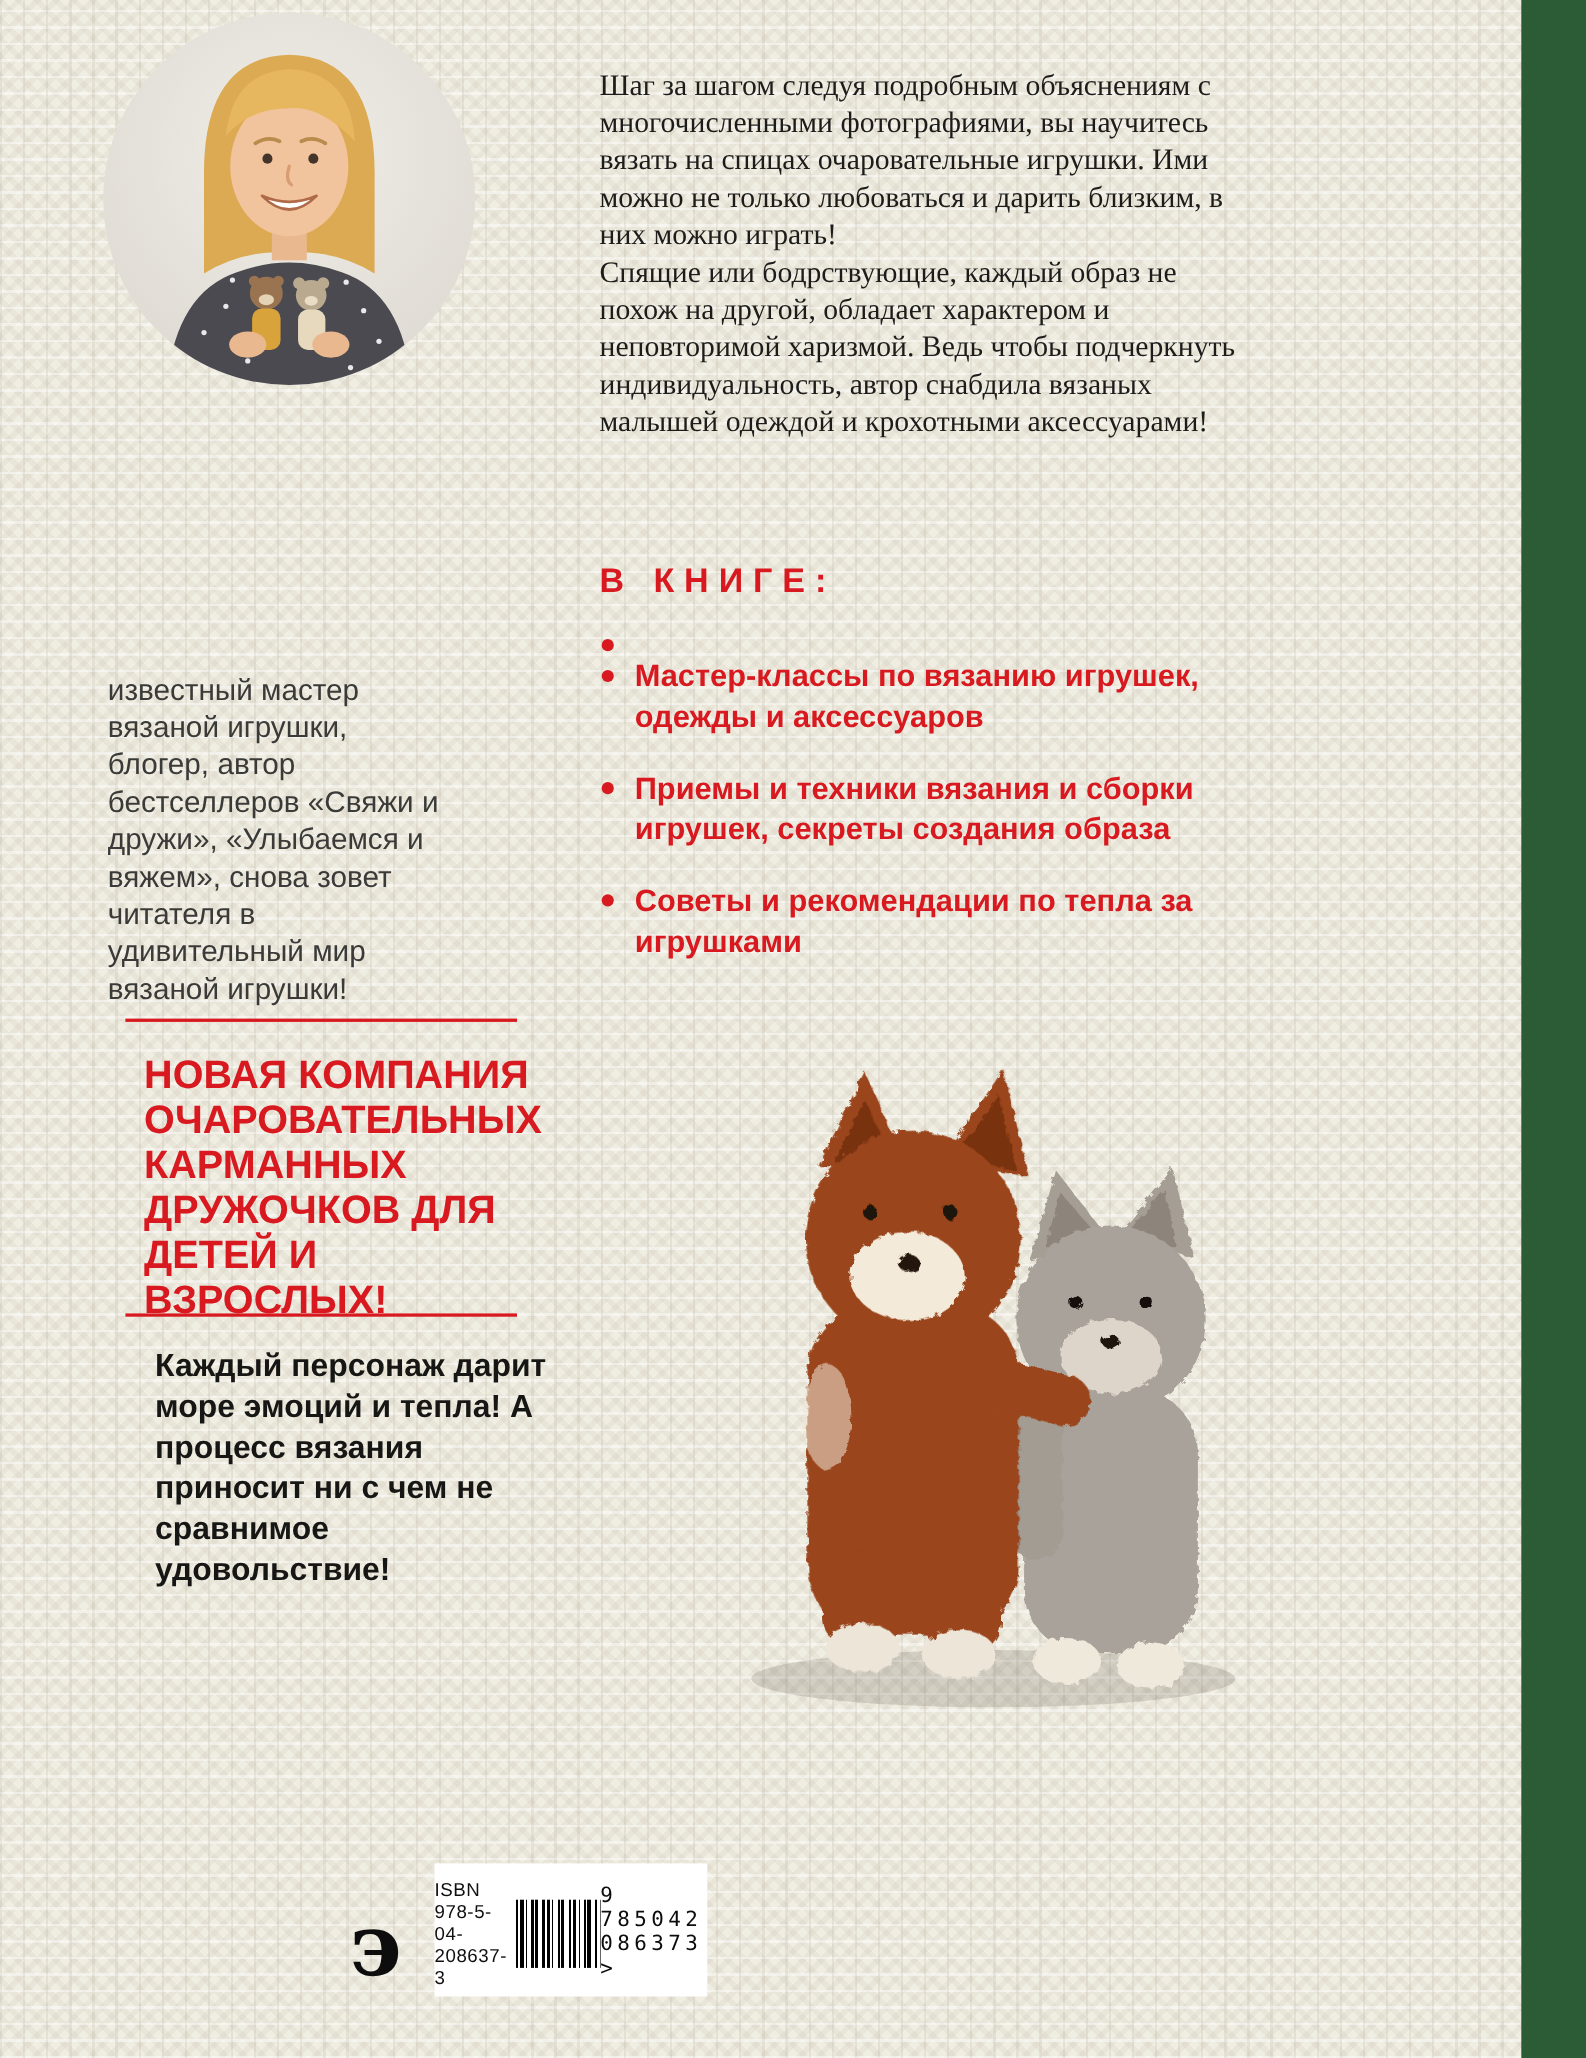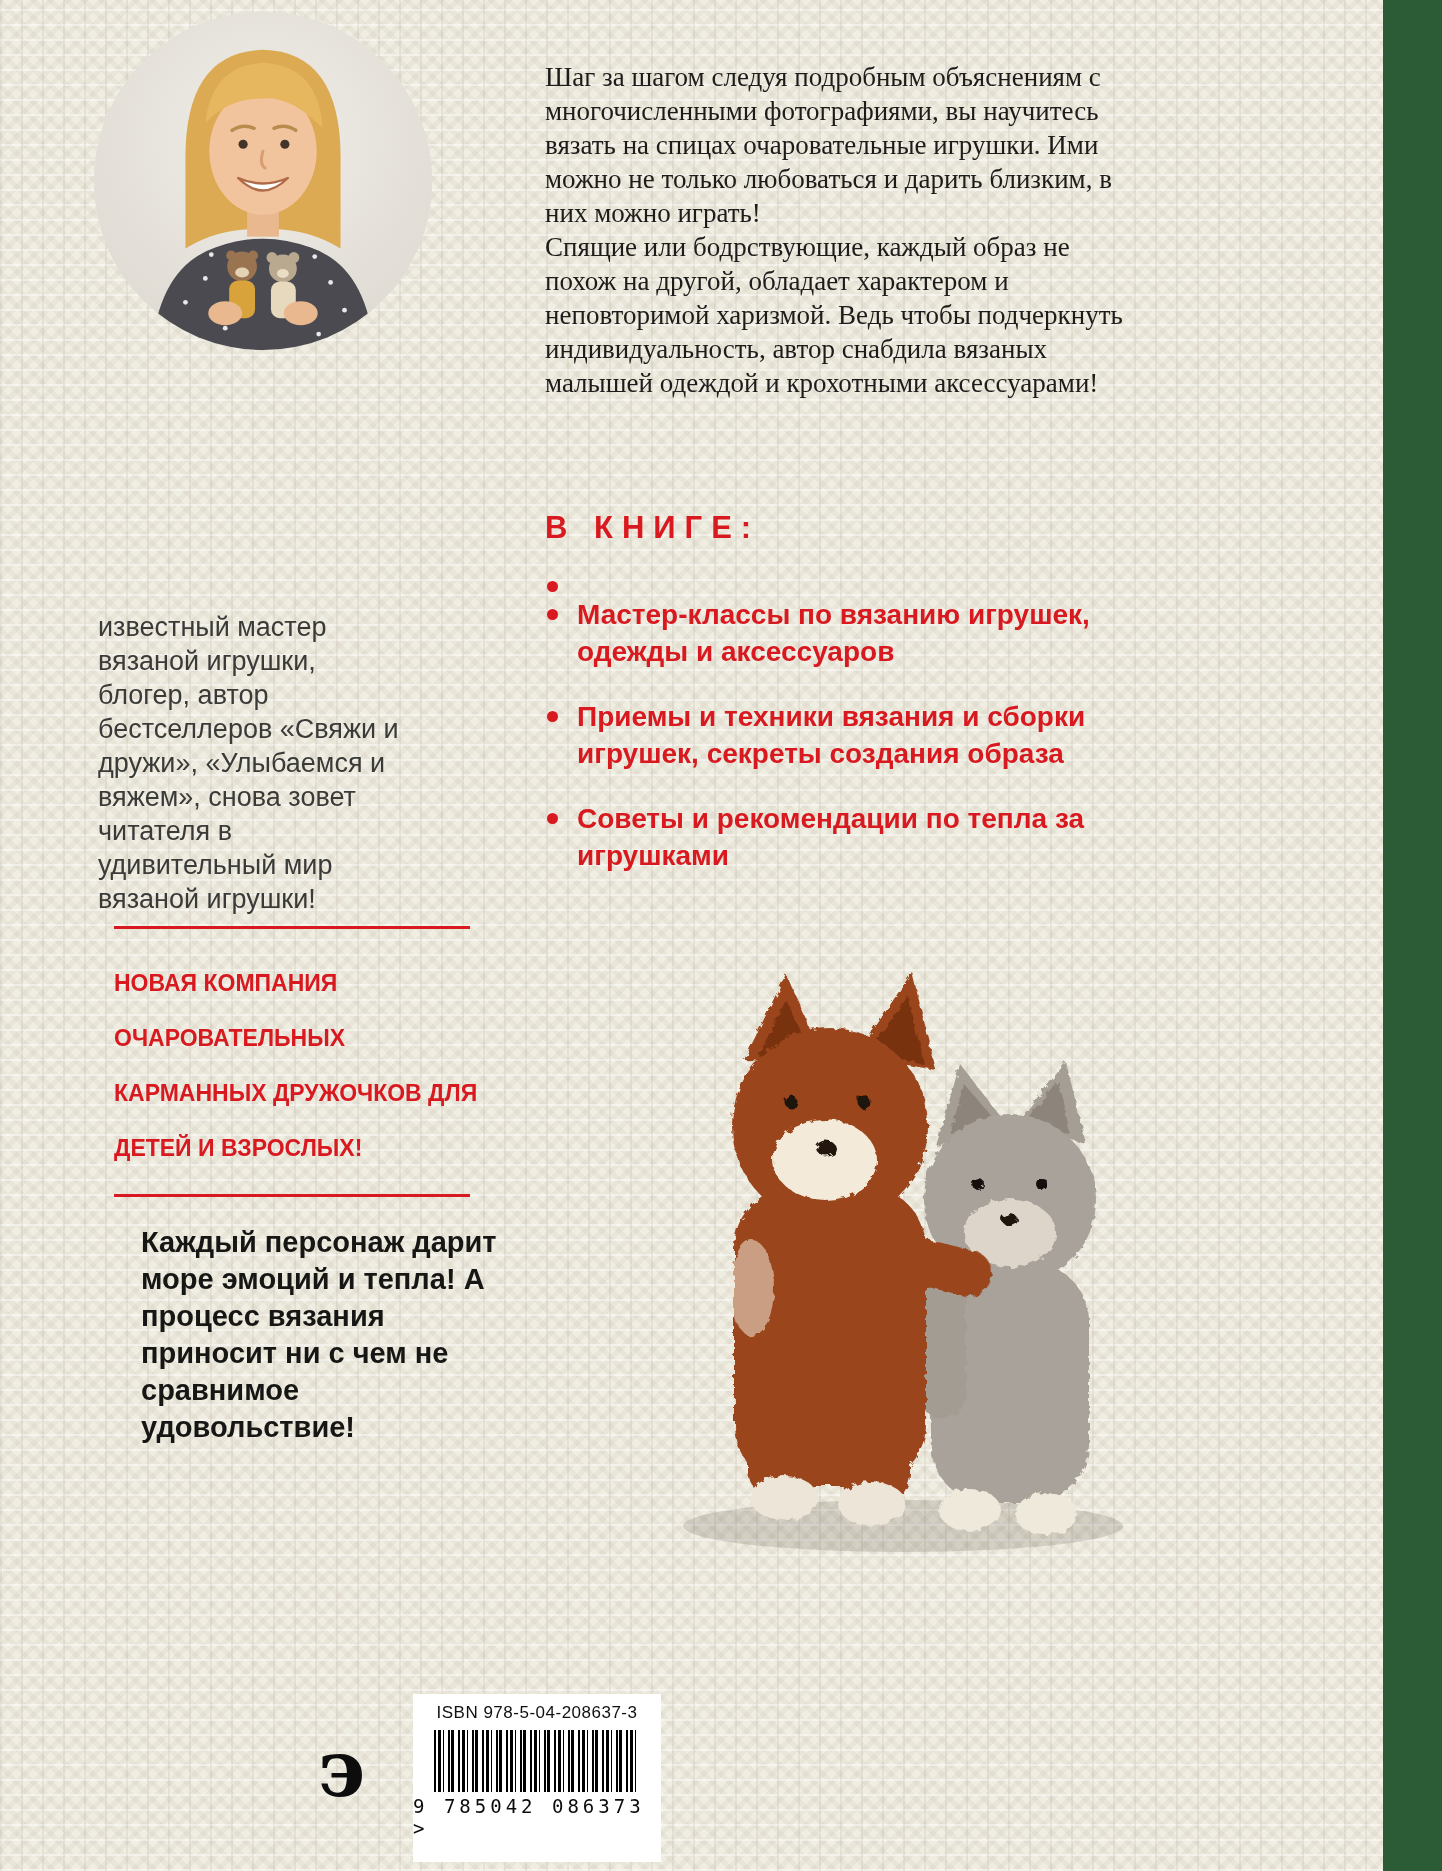--- a/index.html
+++ b/index.html
@@ -41,22 +41,22 @@
   .author-bio{
     position:absolute;left:98px;top:582px;width:312px;
     color:var(--bio-ink);font-size:27px;line-height:34px;margin-top:28px;
   }
   .rule{
     position:absolute;left:114px;width:356px;height:3px;background:var(--red);
   }
   .rule-top{top:926px;}
   .rule-bottom{top:1194px;}
   .promo-headline{
-    position:absolute;left:114px;top:956px;width:375px;
-    color:var(--red);font-weight:bold;font-size:23px;line-height:55px;
+    position:absolute;left:131px;top:956px;width:375px;
+    color:var(--red);font-weight:bold;font-size:36px;line-height:41px;
   }
   .promo-tagline{
     position:absolute;left:114px;top:1224px;width:380px;
     color:#161614;font-weight:bold;font-size:29px;line-height:37px;margin-left:27px;
   }
   .intro{
     position:absolute;left:545px;top:60px;width:585px;
     color:var(--ink);font-size:27px;line-height:34px;
   }
   .intro p{margin:0;font-family:Liberation Serif, serif;}
@@ -74,22 +74,22 @@
   }
   .bullet{
     position:absolute;left:2px;top:13px;width:11px;height:11px;
     border-radius:50%;background:var(--red);
   }
   .toys-photo{
     position:absolute;left:618px;top:938px;width:545px;height:625px;
   }
   .toys-photo svg{display:block;width:100%;height:100%;}
   .isbn-box{
-    position:absolute;left:413px;top:1694px;width:248px;height:168px;
-    background:#fff;display:flex;flex-direction:column;align-items:center;
+    position:absolute;left:395px;top:1694px;width:248px;height:121px;
+    background:#fff;display:flex;flex-direction:row;align-items:center;
   }
   .isbn-label{
     margin-top:9px;font-size:17px;letter-spacing:.5px;color:#101010;
   }
   .barcode{
     margin-top:7px;width:206px;height:62px;
     background:repeating-linear-gradient(90deg,
       #000 0 2px, #fff 2px 4px,
       #000 4px 7px, #fff 7px 9px,
       #000 9px 10px, #fff 10px 14px,

